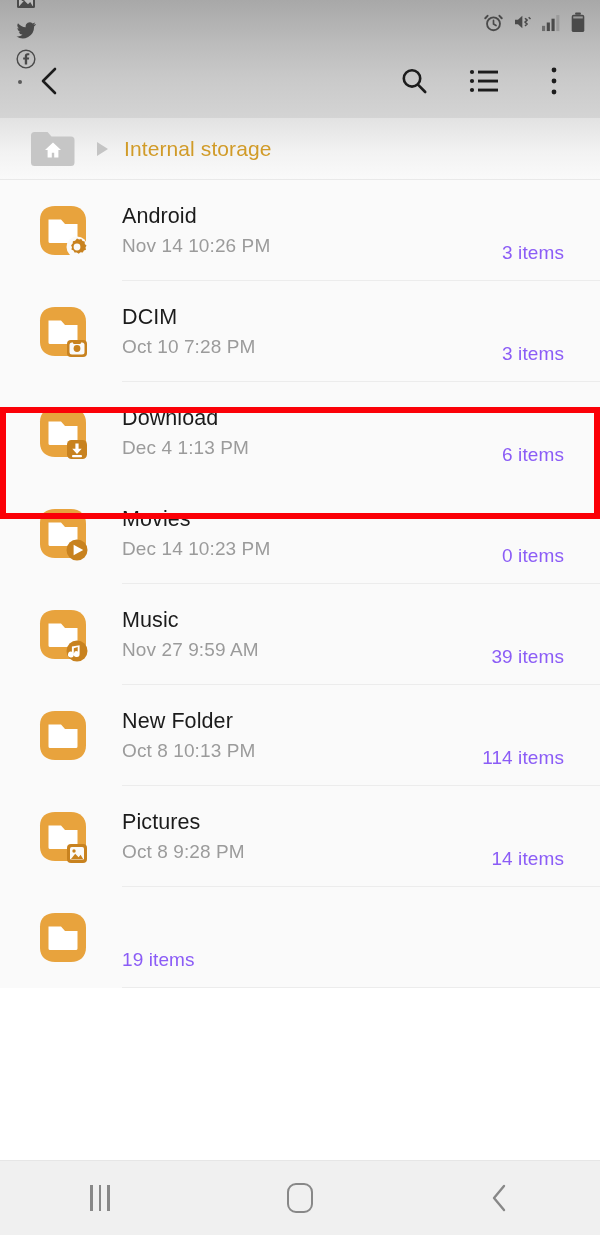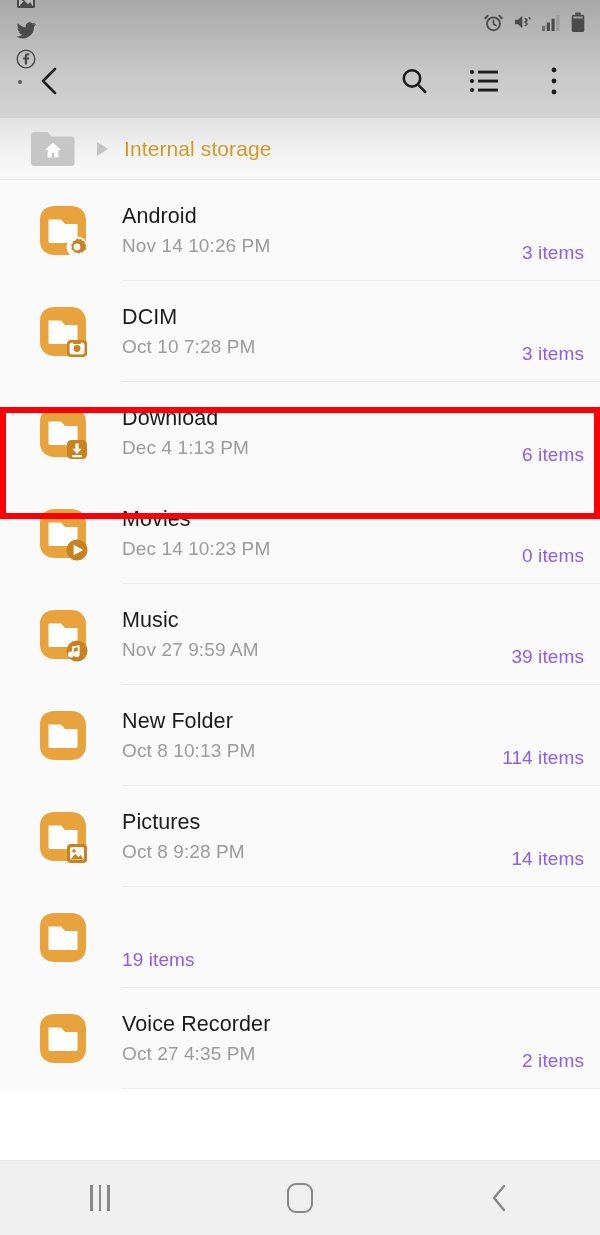--- a/index.html
+++ b/index.html
@@ -97,21 +97,21 @@
   
   .file-list {
     background: #fafafa;
     position: relative;
   }
   .file-row {
     height: 101px;
     display: flex;
     align-items: center;
     padding-left: 32px;
-    padding-right: 16px;
+    padding-right: 36px;
     box-sizing: border-box;
     position: relative;
     cursor: pointer;
   }
   .file-row::after {
     content: "";
     position: absolute;
     left: 122px;
     right: 0;
     bottom: 0;
@@ -452,33 +452,20 @@
   <div class="file-row">
     <div class="folder-icon">
       <svg width="62" height="62" viewBox="0 0 62 62">
         <path fill="#e8a33d" d="M8 19.5 C8 11 14 6 23 6 h16 C48 6 54 11.5 54 20.5 v20 C54 49.5 48 55 39 55 H23 C14 55 8 49.5 8 41 Z"></path>
         <path fill="#ffffff" d="M16.5 19.5 h12.5 l4 4.5 h12.5 v17.5 a1.6 1.6 0 0 1 -1.6 1.6 h-25.8 a1.6 1.6 0 0 1 -1.6 -1.6 z"></path>
       </svg>
     </div>
     <span class="file-count">19 items</span>
   </div>
 
-  <div class="file-row">
-    <div class="folder-icon">
-      <svg width="62" height="62" viewBox="0 0 62 62">
-        <path fill="#e8a33d" d="M8 19.5 C8 11 14 6 23 6 h16 C48 6 54 11.5 54 20.5 v20 C54 49.5 48 55 39 55 H23 C14 55 8 49.5 8 41 Z"></path>
-        <path fill="#ffffff" d="M16.5 19.5 h12.5 l4 4.5 h12.5 v17.5 a1.6 1.6 0 0 1 -1.6 1.6 h-25.8 a1.6 1.6 0 0 1 -1.6 -1.6 z"></path>
-      </svg>
-    </div>
-    <div class="file-text">
-      <span class="file-name">Voice Recorder</span>
-      <span class="file-date">Oct 27 4:35 PM</span>
-    </div>
-    <span class="file-count">2 items</span>
-  </div>
 
 </div>
 
 <div class="highlight-box" style="left:0px; top:407px; width:600px; height:112px;"></div>
 
 <div class="nav-bar">
   <div class="nav-btn">
     <span class="recents-bars">
         <i></i>
         <i></i>

